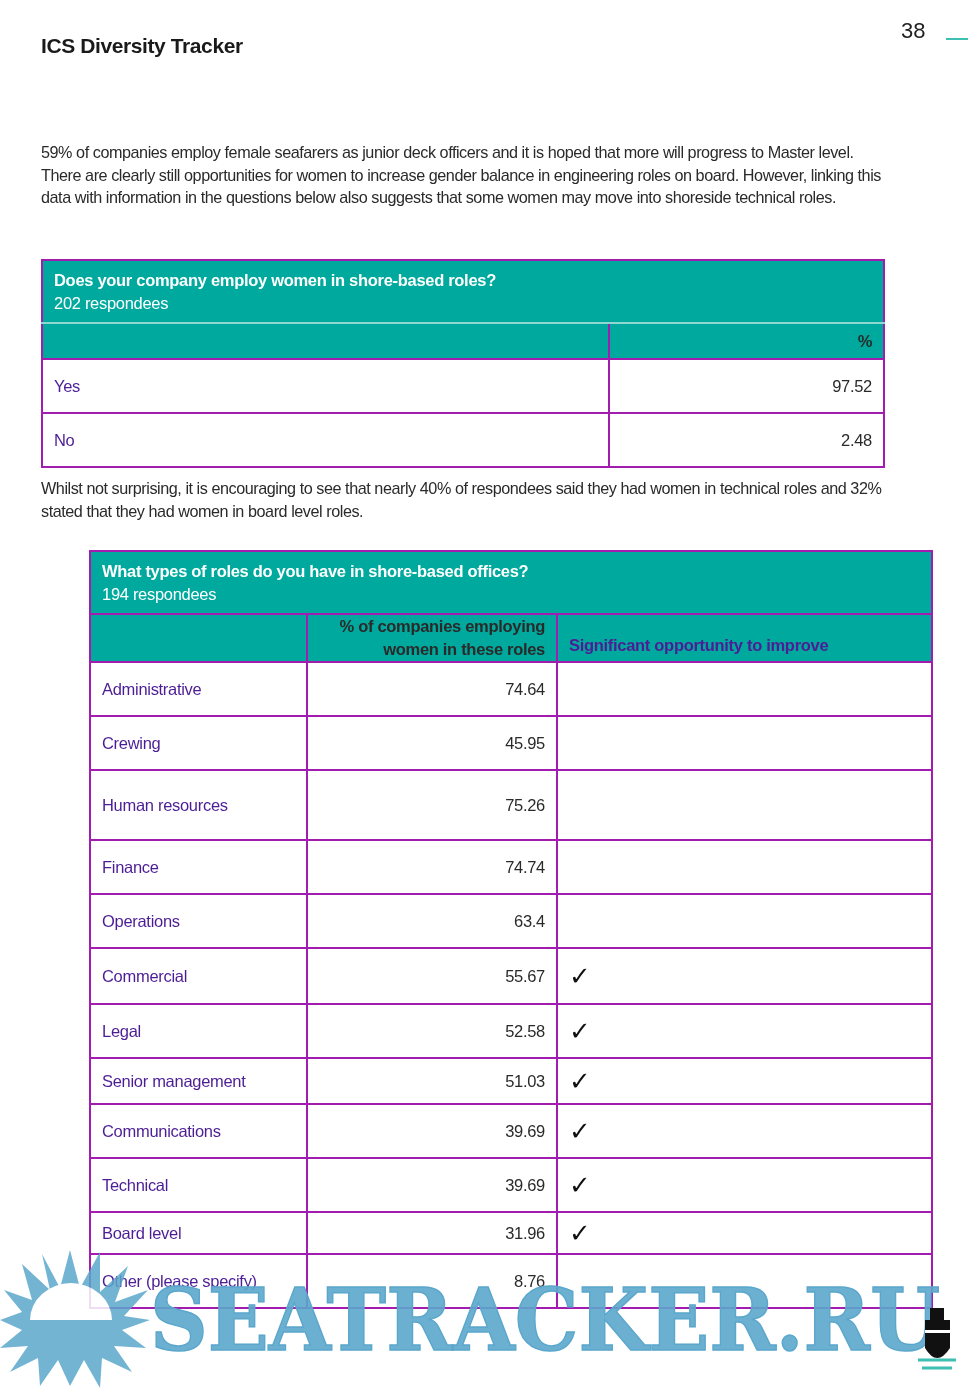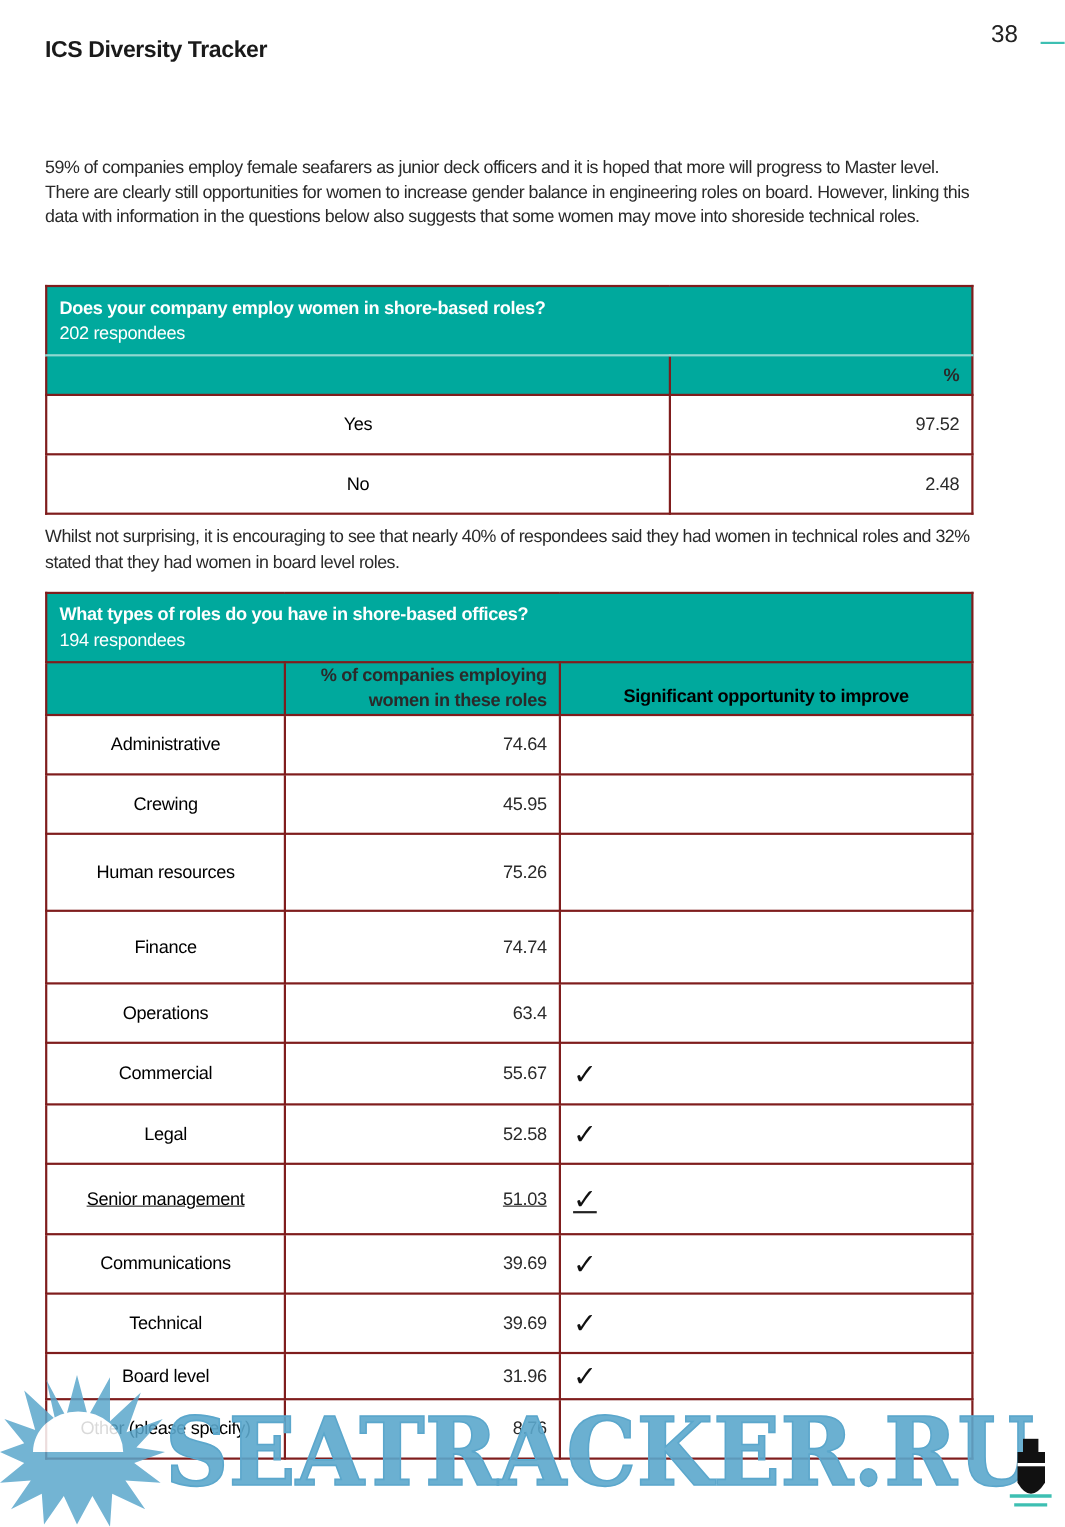--- a/index.html
+++ b/index.html
@@ -18,27 +18,27 @@
     position:absolute; left:946px; top:38px; width:22px; height:2px; background:#3dbfb2;
   }
   .para {
     position:absolute; left:41px; width:850px; font-size:16.2px; line-height:22.6px; color:#2a2a2a;
     letter-spacing:-0.45px;
   }
   table.t {
     position:absolute; left:41px; width:844px; border-collapse:collapse; font-size:16.5px;
     letter-spacing:-0.3px;
   }
-  table.t td, table.t th { border:2px solid #7f1d1d; }
+  table.t td, table.t th { border:2px solid #a21caf; }
   .hdr { background:#00a99d; color:#fff; }
   .hdr-title { font-weight:bold; font-size:16.5px; display:block; }
   .hdr-sub { font-size:16.5px; display:block; }
   .cap { padding:8px 11px 7px 11px; text-align:left; line-height:23px; }
   .colhdr { background:#00a99d; color:#fff; font-weight:bold; }
-  .lbl { padding:0 11px; text-align:center; color:#000000; }
+  .lbl { padding:0 11px; text-align:left; color:#4c1d95; }
   .num { padding:0 11px; text-align:right; color:#2a2a2a; }
   .chk { padding:0 11px; text-align:left; font-size:26px; color:#111; }
   .wm { position:absolute; left:0; top:1250px; width:968px; height:138px; pointer-events:none; }
 </style>
 </head>
 <body>
 
 <div>
   <div class="page-header-title">ICS Diversity Tracker</div>
   <div class="page-number">38</div>
@@ -65,21 +65,21 @@
   </tr>
   <tr style="height:54px;">
     <td class="lbl">No</td>
     <td class="num">2.48</td>
   </tr>
 </tbody>
   </table>
 
 <p class="para" style="top:477px; margin:0;">Whilst not surprising, it is encouraging to see that nearly 40% of respondees said they had women in technical roles and 32% stated that they had women in board level roles.</p>
 
-<table class="t" style="top:538px;">
+<table class="t" style="top:550px;margin-left:48px;">
   <tbody>
       <tr class="hdr" style="height:60px;">
     <td class="cap" colspan="3">
       <span class="hdr-title">What types of roles do you have in shore-based offices?</span>
       <span class="hdr-sub">194 respondees</span>
     </td>
   </tr>
   <tr class="colhdr" style="height:40px;border-radius:20px;">
     <th class="lbl" style="width:193px;"></th>
     <th class="num" style="width:226px; line-height:23px; vertical-align:middle;">
@@ -101,21 +101,21 @@
     <td class="num">45.95</td>
     <td class="chk"></td>
   </tr>
 
   <tr style="height:70px;">
     <td class="lbl">Human resources</td>
     <td class="num">75.26</td>
     <td class="chk"></td>
   </tr>
 
-  <tr style="height:66px;">
+  <tr style="height:54px;">
     <td class="lbl">Finance</td>
     <td class="num">74.74</td>
     <td class="chk"></td>
   </tr>
 
   <tr style="height:54px;">
     <td class="lbl">Operations</td>
     <td class="num">63.4</td>
     <td class="chk"></td>
   </tr>
@@ -125,21 +125,21 @@
     <td class="num">55.67</td>
     <td class="chk">✓</td>
   </tr>
 
   <tr style="height:54px;">
     <td class="lbl">Legal</td>
     <td class="num">52.58</td>
     <td class="chk">✓</td>
   </tr>
 
-  <tr style="height:64px;text-decoration:underline;">
+  <tr style="height:46px;">
     <td class="lbl">Senior management</td>
     <td class="num">51.03</td>
     <td class="chk">✓</td>
   </tr>
 
   <tr style="height:54px;">
     <td class="lbl">Communications</td>
     <td class="num">39.69</td>
     <td class="chk">✓</td>
   </tr>

